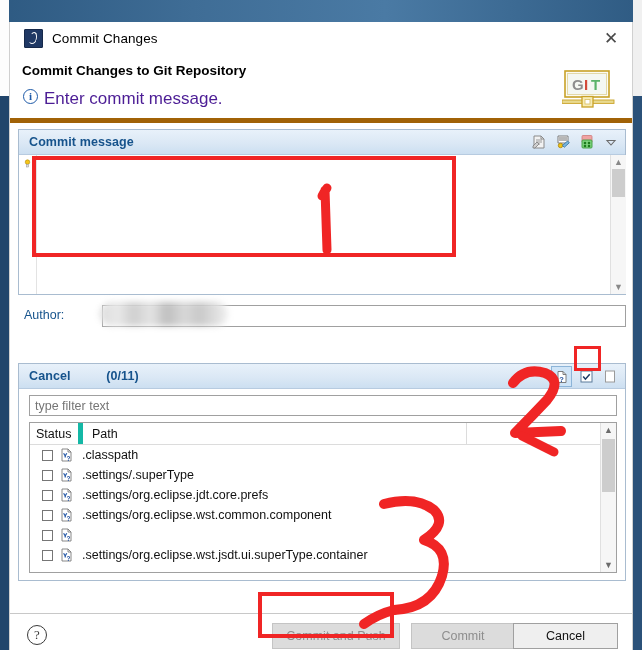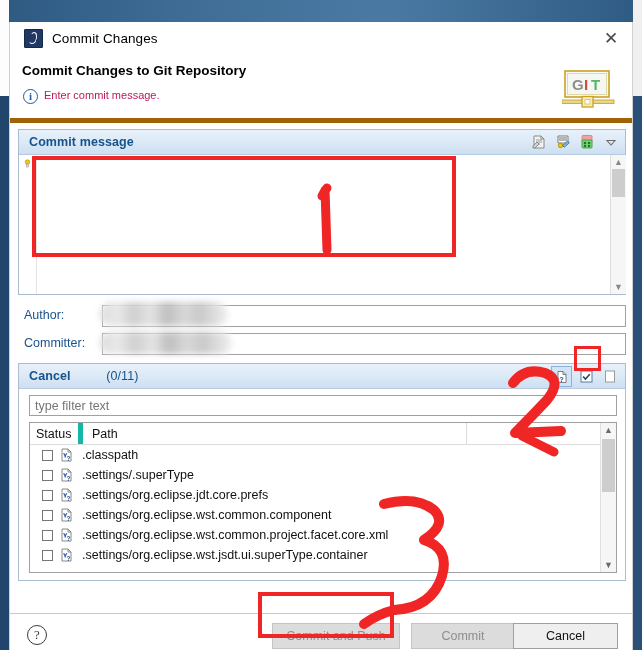--- a/index.html
+++ b/index.html
@@ -90,21 +90,21 @@
     height: 63px;
     background: #ffffff;
     border-bottom: 5px solid #a16207;
   }
   .header-title {
     position: absolute; left: 12px; top: 8px;
     font-size: 13.5px; font-weight: bold; color: #000;
   }
   .header-sub {
     position: absolute; left: 34px; top: 34px;
-    font-size: 11px; color: #be185d;
+    font-size: 17px; color: #4c1d95;
   }
   .info-icon {
     position: absolute; left: 13px; top: 34px;
     width: 15px; height: 15px; border-radius: 50%;
     border: 1.4px solid #1e5aa8;
     color: #1e5aa8; font-size: 11px; font-weight: bold;
     font-family: "Liberation Serif", serif;
     display: flex; align-items: center; justify-content: center;
     line-height: 1;
     box-sizing: border-box;
@@ -132,21 +132,21 @@
     height: 24px;
     background: linear-gradient(180deg,#e8f1fa 0%, #dbe8f5 55%, #ccdff1 100%);
     border-bottom: 1px solid #b7cbe0;
     display: flex; align-items: center;
     position: relative;
   }
   .group-title {
     font-size: 12.5px; font-weight: bold; color: #16538c;
     margin-left: 10px; letter-spacing: .1px;
   }
-  .group-title .count { font-weight: normal; color:#16538c;padding-left:32px; }
+  .group-title .count { font-weight: bold; color:#16538c;padding-left:32px; }
 
   .grp-tools {
     position: absolute; right: 5px; top: 2px;
     display: flex; align-items: center; gap: 5px;
   }
   .tool {
     width: 19px; height: 19px;
     display: flex; align-items: center; justify-content: center;
     position: relative;
   }
@@ -415,25 +415,20 @@
         </div>
       </div>
     </div>
 
     <div class="field-row" style="left:14px; top:182px; width:600px;">
       <div class="field-label">Author:</div>
       <div class="field-box" style="left:78px; top:0; width:524px;"></div>
       <div class="redact" style="left:76px; top:-3px; width:128px; height:24px;"></div>
     </div>
 
-    <div class="field-row" style="left:14px; top:210px; width:600px;">
-      <div class="field-label">Committer:</div>
-      <div class="field-box" style="left:78px; top:0; width:524px;"></div>
-      <div class="redact" style="left:76px; top:-1px; width:132px; height:22px;"></div>
-    </div>
 
     <div class="group" id="files-group">
       <div class="group-header">
         <div class="group-title">
           <span>Cancel</span>
           <span class="count">(0/11)</span>
         </div>
         <div class="grp-tools">
           <div class="tool" style="background:#cfe4f7;border:1px solid #8cb4d8;">
             <svg width="14" height="14" viewBox="0 0 14 14">
@@ -513,21 +508,20 @@
             </div>
             <div class="row">
               <div class="cb"></div>
               <span class="ficon"><svg width="13" height="14" viewBox="0 0 13 14">
                   <path d="M2 1h6l3 3v9H2z" fill="#ffffff" stroke="#7a7a7a" stroke-width=".9"></path>
                   <path d="M8 1v3h3" fill="none" stroke="#7a7a7a" stroke-width=".9"></path>
                   <path d="M3.6 5.2l1.6 2.6 1.6-2.6" fill="none" stroke="#2a5ca8" stroke-width="1.2"></path>
                   <path d="M5.2 7.8v1.6" stroke="#2a5ca8" stroke-width="1.2"></path>
                   <text x="6.4" y="12.6" font-family="Liberation Sans, sans-serif" font-size="6.4" font-weight="bold" fill="#1f4e9c">?</text>
                 </svg></span>
-              <span class="fpath">.settings/org.eclipse.wst.common.project.facet.core.xml</span>
             </div>
             <div class="row">
               <div class="cb"></div>
               <span class="ficon"><svg width="13" height="14" viewBox="0 0 13 14">
                   <path d="M2 1h6l3 3v9H2z" fill="#ffffff" stroke="#7a7a7a" stroke-width=".9"></path>
                   <path d="M8 1v3h3" fill="none" stroke="#7a7a7a" stroke-width=".9"></path>
                   <path d="M3.6 5.2l1.6 2.6 1.6-2.6" fill="none" stroke="#2a5ca8" stroke-width="1.2"></path>
                   <path d="M5.2 7.8v1.6" stroke="#2a5ca8" stroke-width="1.2"></path>
                   <text x="6.4" y="12.6" font-family="Liberation Sans, sans-serif" font-size="6.4" font-weight="bold" fill="#1f4e9c">?</text>
                 </svg></span>

